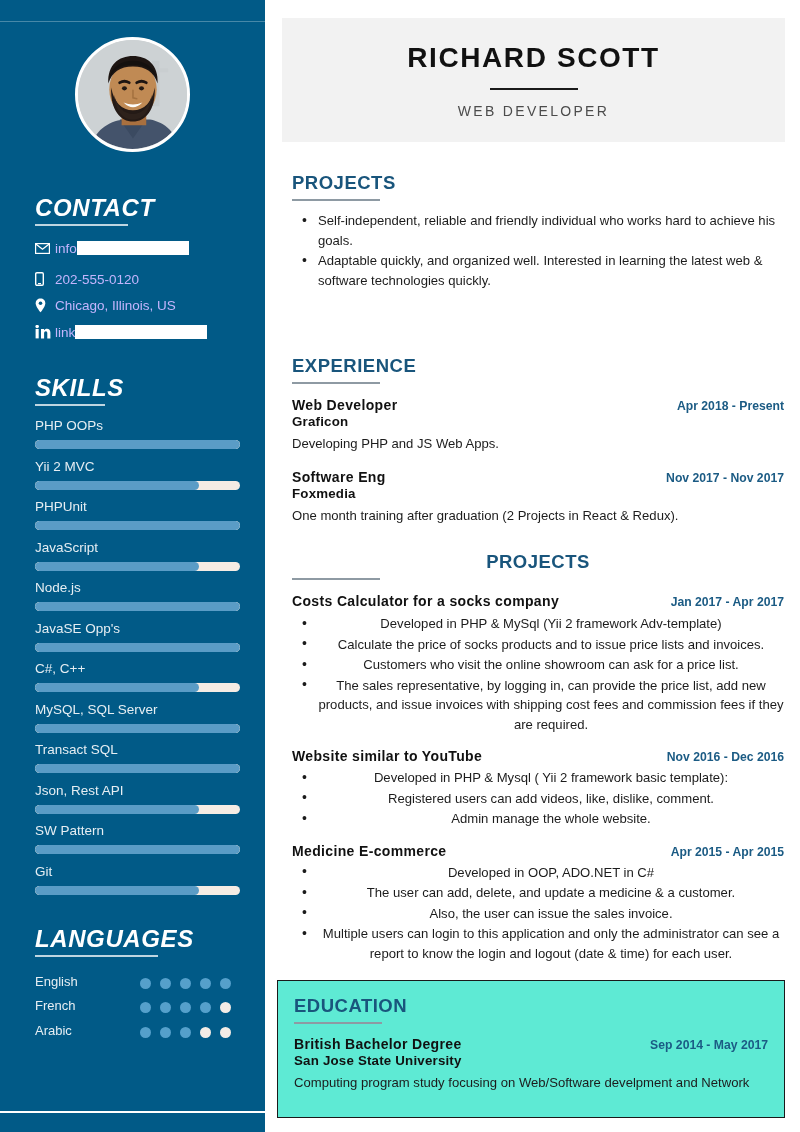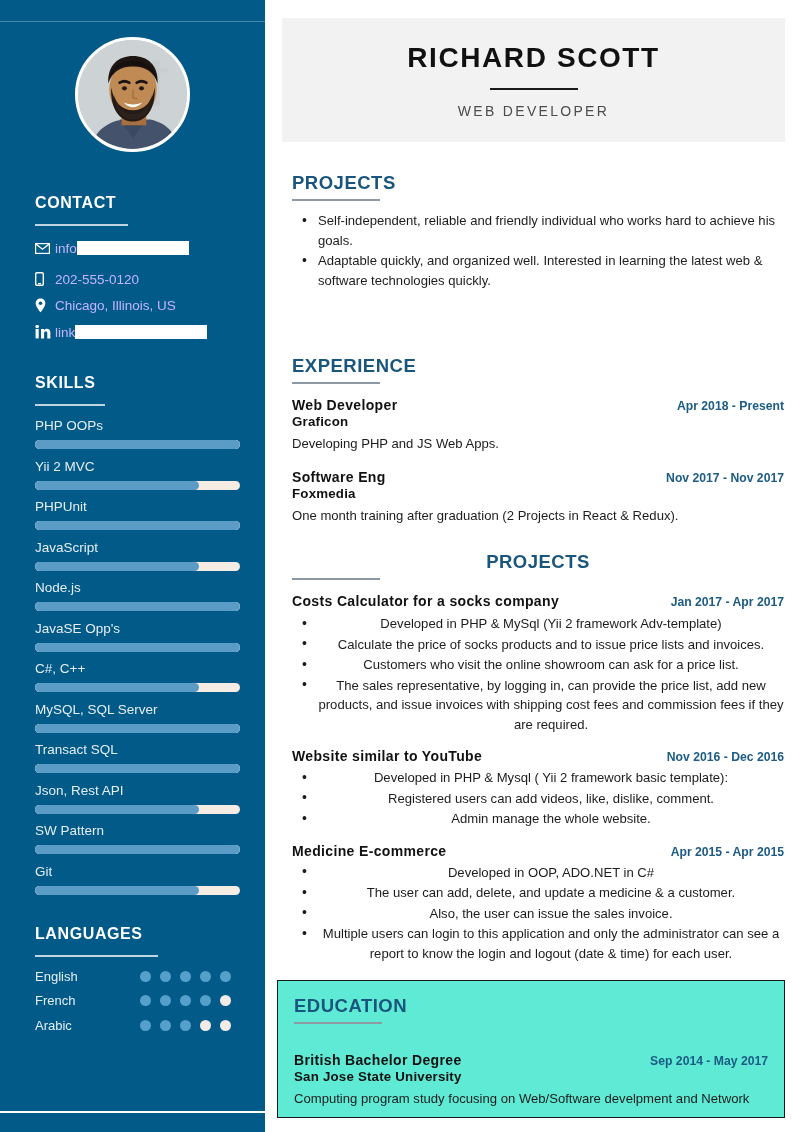--- a/index.html
+++ b/index.html
@@ -38,22 +38,23 @@
     background: #cfd4d6;
   }
   #avatar-photo {
     position: absolute; left: 0; top: 0; width: 100%; height: 100%;
   }
 
   
   .sb-head {
     position: absolute; left: 35px;
     color: #ffffff;
-    font-size: 16px; font-weight: bold;
+    font-size: 24px; font-weight: bold;
     letter-spacing: 0.6px;
+    font-style: italic;
   }
   .sb-head-rule {
     position: absolute; left: 35px;
     width: 93px; height: 2px;
     background: rgba(255,255,255,0.75);
   }
 
   
   #contact-head { top: 194px; }
   #contact-rule { top: 224px; }
@@ -107,21 +108,21 @@
     border-radius: 5px;
     background: #5a9cc6;
   }
 
   
   #lang-head { top: 925px; }
   #lang-rule { top: 955px; width: 123px; }
   #lang-list { position: absolute; left: 35px; top: 964px; width: 205px; }
   .lang-row {
     position: relative; height: 24.5px;
-    display: flex; align-items: center;
+    display: flex; align-items: flex-end;
   }
   .lang-name { color: #e6eef3; font-size: 13px; width: 105px; }
   .lang-dots { display: flex; gap: 9px; }
   .dot {
     width: 11px; height: 11px; border-radius: 50%;
     background: #f3ece6;
   }
   .dot.on { background: #55a0cb; }
 
   
@@ -501,21 +502,21 @@
             </ul>
           </div>
         </div>
     </div>
   </div>
 
   <div id="sec-education">
     <div class="sec-title">EDUCATION</div>
     <div class="sec-rule"></div>
     <div id="edu-entry">
-        <div class="entry" style="margin-top: 28px;">
+        <div class="entry" style="margin-top: 12px;">
           <div class="entry-top">
             <div class="entry-role">British Bachelor Degree</div>
             <div class="entry-date">Sep 2014 - May 2017</div>
           </div>
           <div class="entry-org">San Jose State University</div>
           <div class="entry-desc">Computing program study focusing on Web/Software develpment and Network</div>
         </div>
       </div>
   </div>
 

